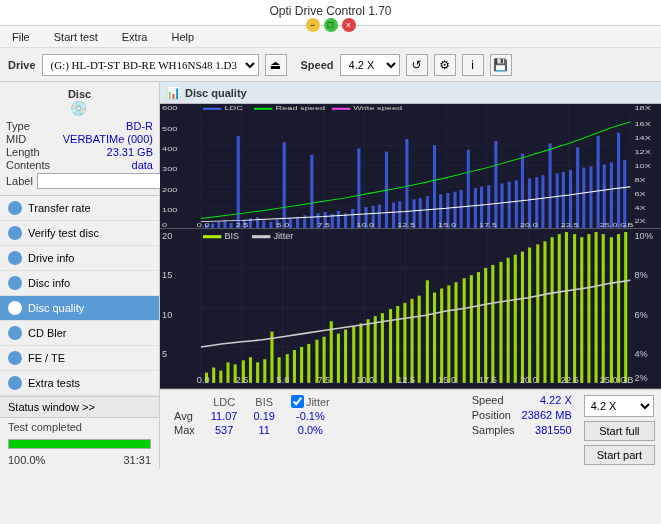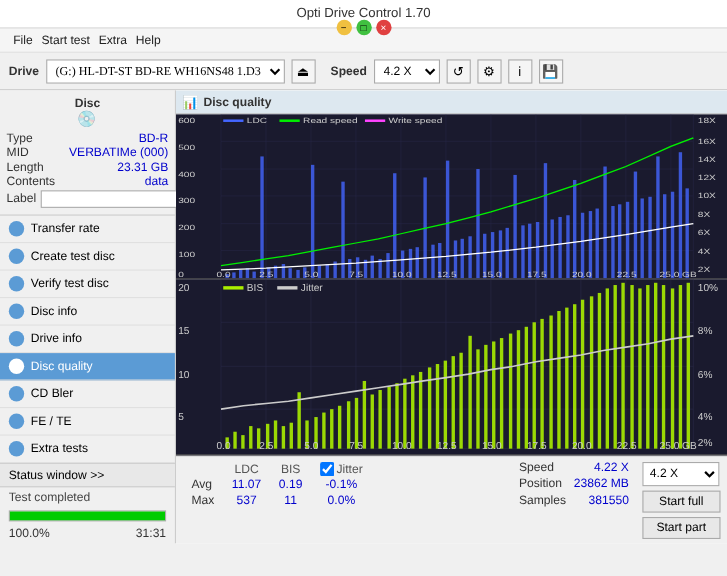--- a/index.html
+++ b/index.html
@@ -8,21 +8,21 @@
     
     .titlebar { background: #fff; display: flex; align-items: center; justify-content: space-between; padding: 4px 8px; border-bottom: 1px solid #ccc; height: 26px; flex-direction: column; }
     .titlebar-title { font-size: 12px; color: #333; }
     .titlebar-controls { display: flex; gap: 4px; }
     .titlebar-btn { width: 14px; height: 14px; border-radius: 50%; border: none; cursor: pointer; font-size: 9px; display: flex; align-items: center; justify-content: center; }
     .titlebar-btn.minimize { background: #f0c040; }
     .titlebar-btn.maximize { background: #40c040; }
     .titlebar-btn.close { background: #e04040; color: #fff; }
 
     
-    .menubar { background: #f5f5f5; display: flex; padding: 3px 8px; border-bottom: 1px solid #ddd; height: 22px; align-items: center; }
+    .menubar { background: #f5f5f5; display: flex; gap: 16px; padding: 3px 8px; border-bottom: 1px solid #ddd; height: 22px; align-items: center; }
     .menubar-item { font-size: 11px; color: #222; cursor: pointer; padding: 1px 4px; }
 
     
     .drivebar { background: #f0f0f0; display: flex; align-items: center; gap: 6px; padding: 4px 8px; border-bottom: 1px solid #ccc; height: 34px; }
     .drivebar-label { font-size: 11px; color: #333; font-weight: bold; }
     .drivebar-select { height: 22px; font-size: 11px; border: 1px solid #aaa; background: #fff; padding: 0 4px; min-width: 200px; font-family: Liberation Serif, serif; }
     .drivebar-icon-btn { width: 22px; height: 22px; border: 1px solid #aaa; background: #f5f5f5; cursor: pointer; display: flex; align-items: center; justify-content: center; font-size: 12px; }
     .drivebar-speed-label { font-size: 11px; color: #333; font-weight: bold; margin-left: 8px; }
     .drivebar-speed-select { height: 22px; font-size: 11px; border: 1px solid #aaa; background: #fff; padding: 0 4px; width: 60px; }
 
@@ -154,33 +154,29 @@
       </div>
     </div>
 
     <div class="nav-items">
       <div class="nav-item">
         <div class="nav-item-icon blue"></div>
         <span class="nav-item-label">Transfer rate</span>
       </div>
       <div class="nav-item">
         <div class="nav-item-icon blue"></div>
-        <span class="nav-item-label">Create test disc</span>
-      </div>
-      <div class="nav-item">
-        <div class="nav-item-icon blue"></div>
         <span class="nav-item-label">Verify test disc</span>
       </div>
       <div class="nav-item">
         <div class="nav-item-icon blue"></div>
+        <span class="nav-item-label">Drive info</span>
+      </div>
+      <div class="nav-item">
+        <div class="nav-item-icon blue"></div>
         <span class="nav-item-label">Disc info</span>
-      </div>
-      <div class="nav-item">
-        <div class="nav-item-icon blue"></div>
-        <span class="nav-item-label">Drive info</span>
       </div>
       <div class="nav-item active">
         <div class="nav-item-icon active"></div>
         <span class="nav-item-label">Disc quality</span>
       </div>
       <div class="nav-item">
         <div class="nav-item-icon blue"></div>
         <span class="nav-item-label">CD Bler</span>
       </div>
       <div class="nav-item">

